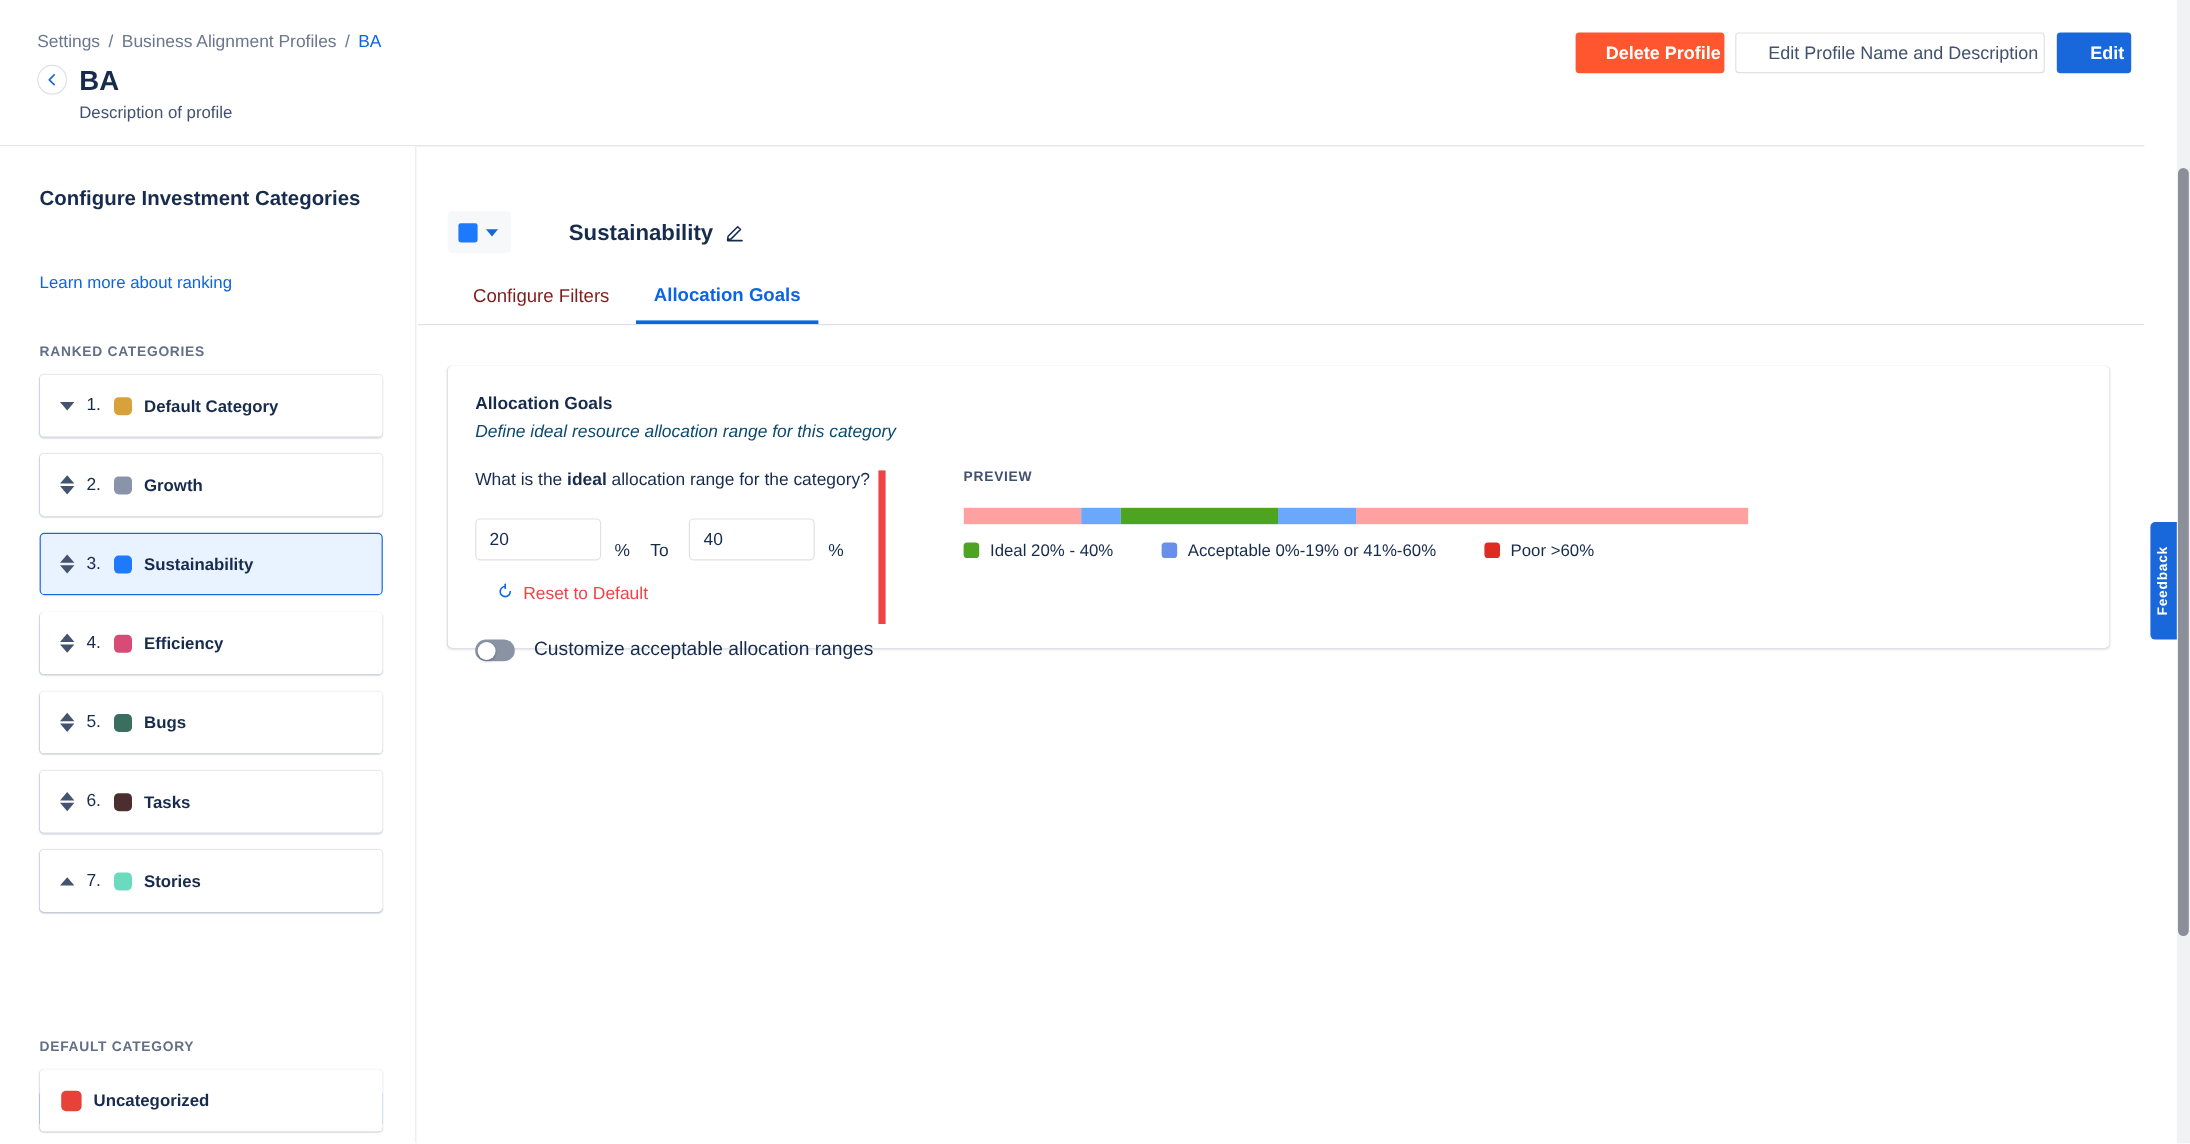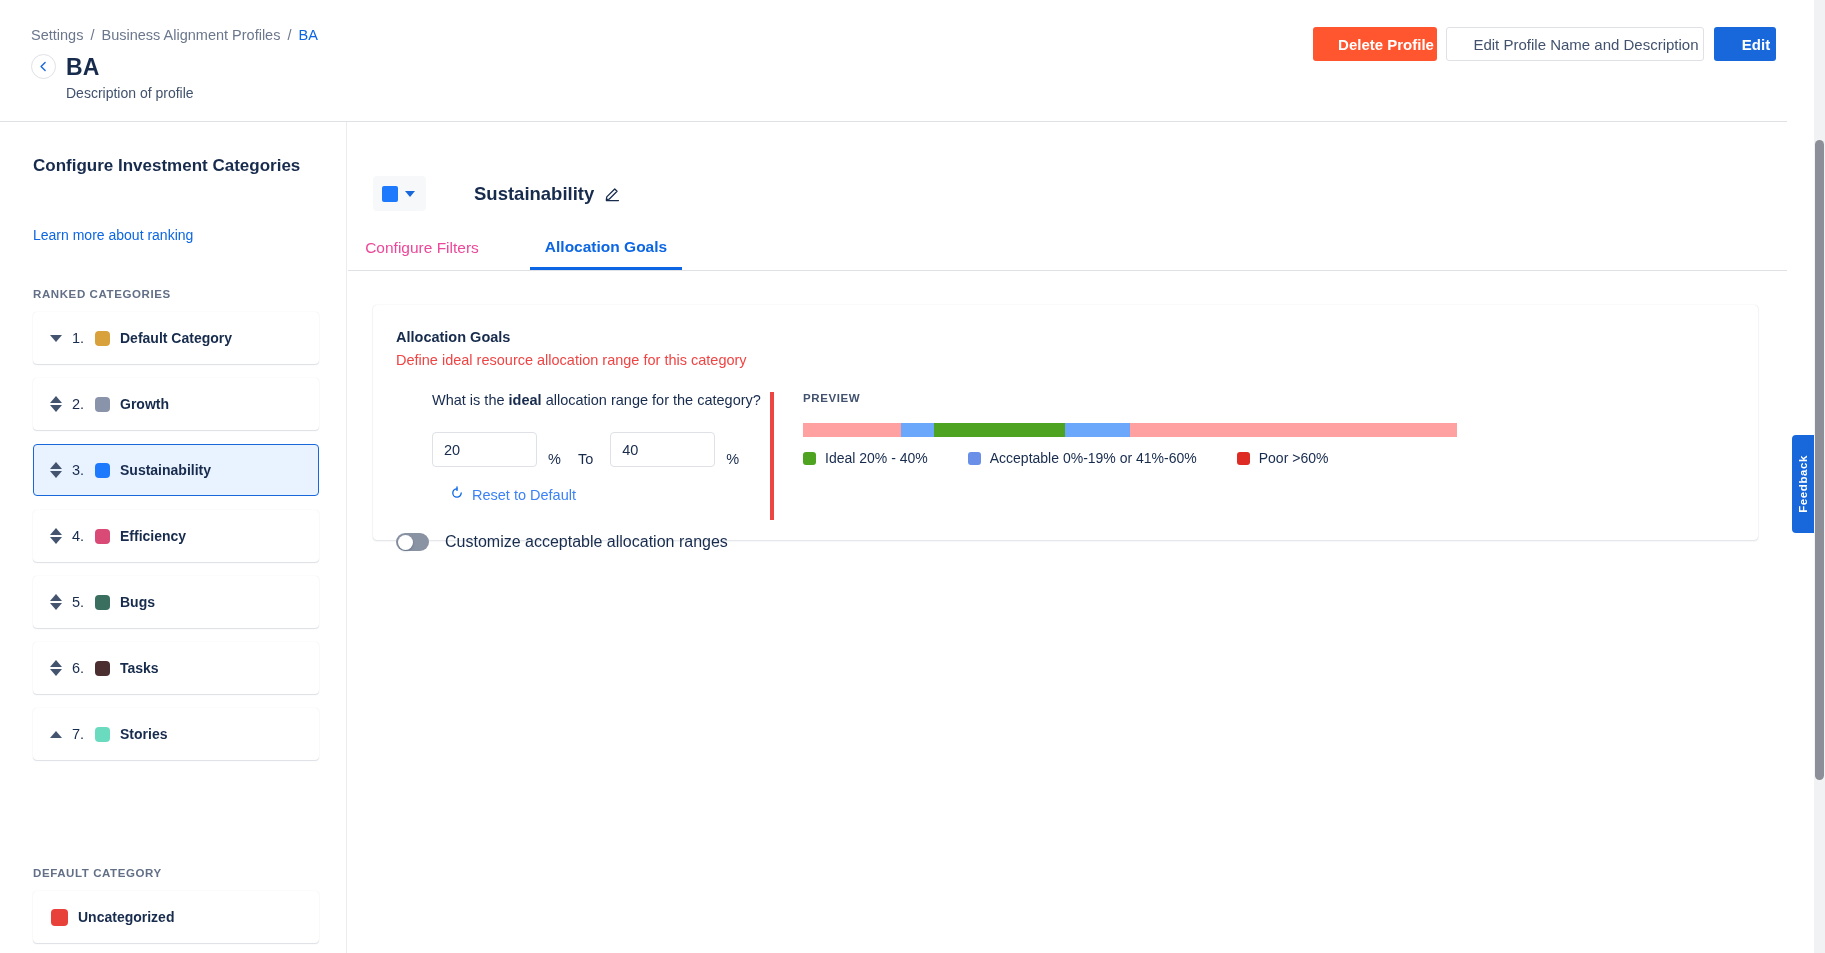--- a/index.html
+++ b/index.html
@@ -80,44 +80,44 @@
     display: flex; align-items: center; gap: 7px; padding: 0 9px; cursor: pointer;
   }
   .color-select .box { width: 16px; height: 16px; border-radius: 2px; }
   .caret { width: 0; height: 0; border-left: 5px solid transparent; border-right: 5px solid transparent; border-top: 6px solid #1868DB; }
   .cat-head-name { margin-left: 48px; font-size: 18.5px; font-weight: 700; color: #172B4D; }
   .pencil-btn { margin-left: 10px; cursor: pointer; display:flex; }
 
   .tabs { position: absolute; left: 0; top: 104px; width: 1439px; height: 45px; border-bottom: 1px solid #DFE1E6; }
   .tab { position: absolute; top: 0; height: 44px; display: flex; align-items: center; justify-content: center;
          font-size: 15.5px; cursor: pointer; }
-  .tab-filters { left: 10px; width: 128px; color: #ec4899; }
+  .tab-filters { left: 39px; width: 128px; color: #7f1d1d; }
   .tab-goals { left: 182px; width: 152px; color: #0C66E4; font-weight: 700; border-bottom: 3px solid #0C66E4; }
 
   .panel {
     position: absolute; left: 25px; top: 183px; width: 1385px; height: 235px; background: #fff;
     border-radius: 4px; box-shadow: 0 1px 2px rgba(9,30,66,0.12), 0 0 1px rgba(9,30,66,0.16);
   }
   .panel-title { position: absolute; left: 23px; top: 24px; font-size: 14.5px; font-weight: 700; color: #172B4D; }
-  .panel-sub { position: absolute; left: 23px; top: 47px; font-size: 14.5px; color: #ef4444; }
-
-  .left-col { position: absolute; left: 23px; top: 87px; width: 342px; height: 128px; border-right: 4px solid #ef4444; margin-left: 36px; }
+  .panel-sub { position: absolute; left: 23px; top: 47px; font-size: 14.5px; color: #0c4a6e; font-style: italic; }
+
+  .left-col { position: absolute; left: 23px; top: 87px; width: 342px; height: 128px; border-right: 6px solid #ef4444; }
   .question { font-size: 14.5px; color: #172B4D; white-space: nowrap; }
   .question b { font-weight: 700; }
 
   .range-row { position: absolute; left: 0; top: 40px; display: flex; align-items: flex-end; }
   .num-input {
     width: 105px; height: 35px; border: 1px solid #DFE1E6; border-radius: 4px; background: #fff;
     font-family: "Liberation Sans", sans-serif; font-size: 14.5px; color: #172B4D; padding: 0 11px; outline: none;
   }
   .pct { margin-left: 11px; font-size: 14.5px; color: #172B4D; }
   .to-word { margin-left: 17px; margin-right: 17px; font-size: 14.5px; color: #172B4D; }
 
   .reset-link { position: absolute; left: 18px; top: 94px; display: flex; align-items: center; gap: 8px;
-                font-size: 14.5px; color: #3b82f6; cursor: pointer; text-align: right; }
+                font-size: 14.5px; color: #ef4444; cursor: pointer; text-align: right; }
 
   .toggle-row { position: absolute; left: 23px; top: 228px; display: flex; align-items: center; gap: 16px; }
   .toggle { width: 33px; height: 18px; border-radius: 9px; background: #8993A4; position: relative; cursor: pointer; }
   .toggle .knob { position: absolute; left: 1.5px; top: 1.5px; width: 15px; height: 15px; border-radius: 50%; background: #fff;
                   box-shadow: 0 1px 2px rgba(9,30,66,0.3); }
   .toggle-label { font-size: 16px; color: #172B4D; }
 
   
   .preview { position: absolute; left: 430px; top: 87px; width: 930px; }
   .preview-caption { font-size: 11.5px; font-weight: 700; letter-spacing: .6px; color: #42526E; }

